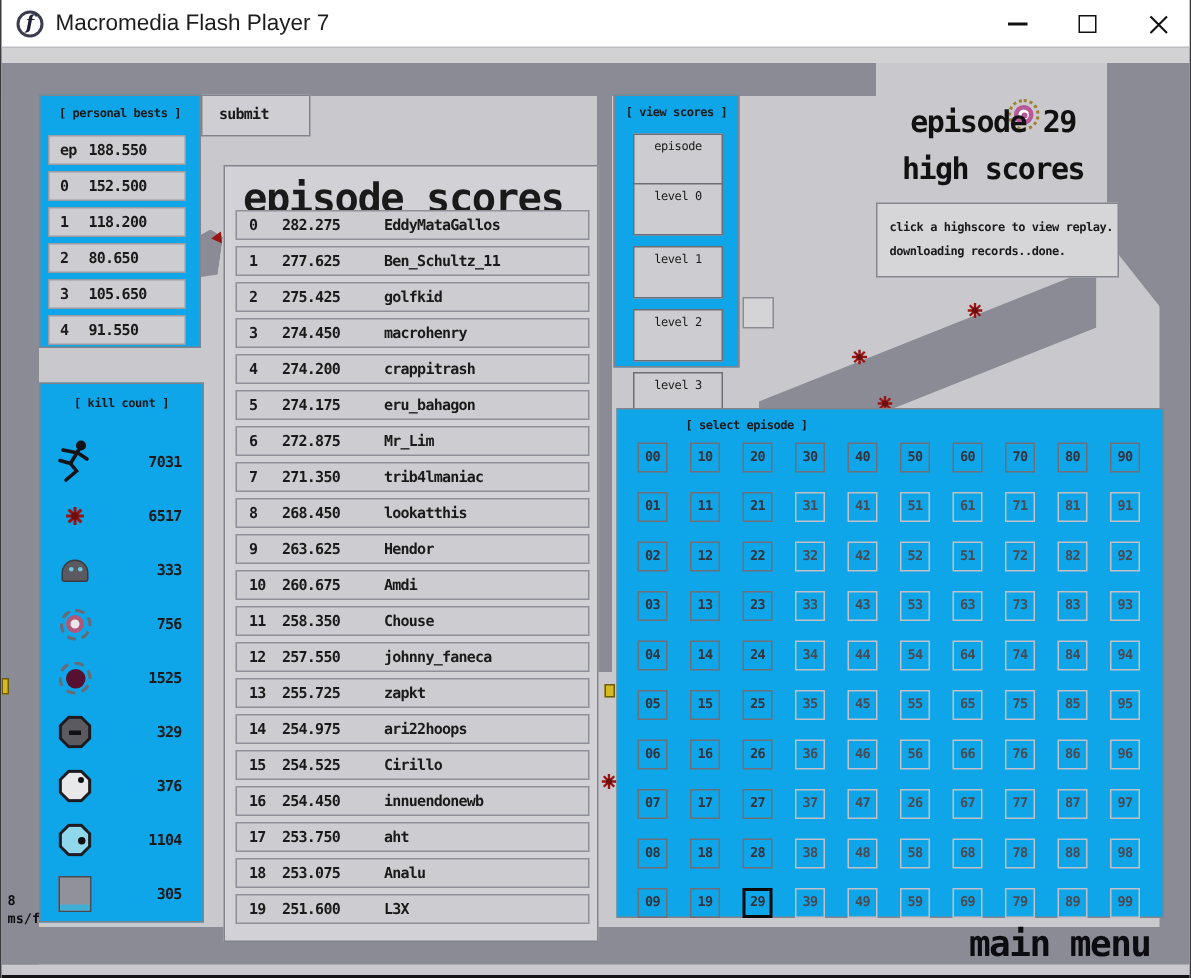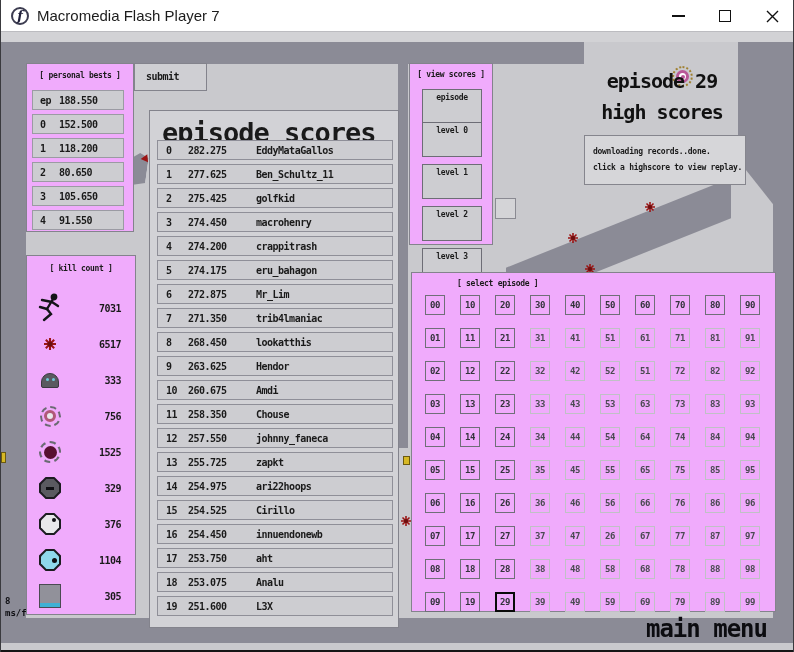--- a/index.html
+++ b/index.html
@@ -51,21 +51,21 @@
   .red-arrow { position:absolute; left:141px; top:114px; width:0; height:0;
                border-left:4px solid transparent; border-right:4px solid transparent;
                border-top:7px solid #9b1414; transform:rotate(-35deg); }
   .launchpad { position:absolute; left:671px; top:24px; width:21px; height:21px; border-radius:50%;
                border:2px dotted #a08030; display:flex; align-items:center; justify-content:center; }
   .launchpad-mid { width:13px; height:13px; border-radius:50%; border:3px solid #b85898;
                    background:#fff; display:flex; align-items:center; justify-content:center; }
   .launchpad-dot { width:4px; height:4px; border-radius:50%; background:#b85898; }
 
   
-  .panel { position:absolute; background:#f0abfc; border:1px solid #83838c; color:#1a1a1a; }
+  .panel { position:absolute; background:#0ea5e9; border:1px solid #83838c; color:#1a1a1a; }
   .pixel-small { font-size:8px; font-weight:bold; letter-spacing:-0.3px; color:#1a1a1a; }
   .pixel-row   { font-size:10px; font-weight:bold; letter-spacing:-0.5px; color:#1a1a1a; }
 
   
   .pb-panel { left:25px; top:21px; width:108px; height:169px; }
   .pb-header { text-align:center; margin-top:7px; }
   .pb-rows { position:absolute; left:5px; top:26px; width:97px; }
   .pb-row { width:92px; height:20px; margin-bottom:4px; background:#cdcdd1; border:1px solid #9b9ba3;
             display:flex; align-items:center; }
   .pb-label { width:26px; padding-left:7px; }
@@ -110,21 +110,21 @@
   .score-row { width:236px; height:20px; margin-bottom:4px; background:#cdcdd1; border:1px solid #8f8f98;
                display:flex; align-items:center; cursor:pointer; }
   .sr-rank { width:22px; padding-left:8px; }
   .sr-score { width:72px; padding-left:8px; }
   .sr-name { flex:1; padding-left:4px; }
 
   
   .vs-panel { left:408px; top:21px; width:84px; height:182px; }
   .vs-header { text-align:center; margin-top:6px; }
   .vs-btn { position:relative; display:block; width:60px; height:35px; margin:0 auto 7px auto; background:#cdcdd1;
-            border:1px solid #6d6d76; font-size:8px; font-weight:bold; letter-spacing:-0.3px;
+            border:1px solid #6d6d76; font-size:8px; font-weight:normal; letter-spacing:-0.3px;
             text-align:center; line-height:15px; color:#1a1a1a; }
   .vs-episode { position:absolute; left:12px; top:25px; margin:0; }
   .vs-levels { position:absolute; left:12px; top:58px; }
 
   
   .hs-title { position:absolute; left:575px; top:24px; width:172px; text-align:center;
               font-size:20px; font-weight:bold; letter-spacing:-1px; line-height:31px; color:#111; z-index:3; }
   .status-box { left:583px; top:93px; width:162px; height:50px; background:#d6d6d9; border:1px solid #85858d;
                 padding:8px 8px; z-index:3; }
   .status-box div { line-height:16px; white-space:nowrap; }
@@ -213,22 +213,22 @@
       <div>episode 29</div>
       <div>high scores</div>
     </div>
     <div class="launchpad">
         <div class="launchpad-mid">
           <div class="launchpad-dot"></div>
         </div>
       </div>
 
     <div class="panel status-box pixel-small">
+      <div>click a highscore to view replay.</div>
       <div>downloading records..done.</div>
-      <div>click a highscore to view replay.</div>
     </div>
 
     <div class="panel pb-panel">
       <div class="pb-header pixel-small">[ personal bests ]</div>
       <div class="pb-rows">
 
           <div class="pb-row pixel-row">
             <span class="pb-label">ep</span>
             <span class="pb-value">188.550</span>
           </div>

